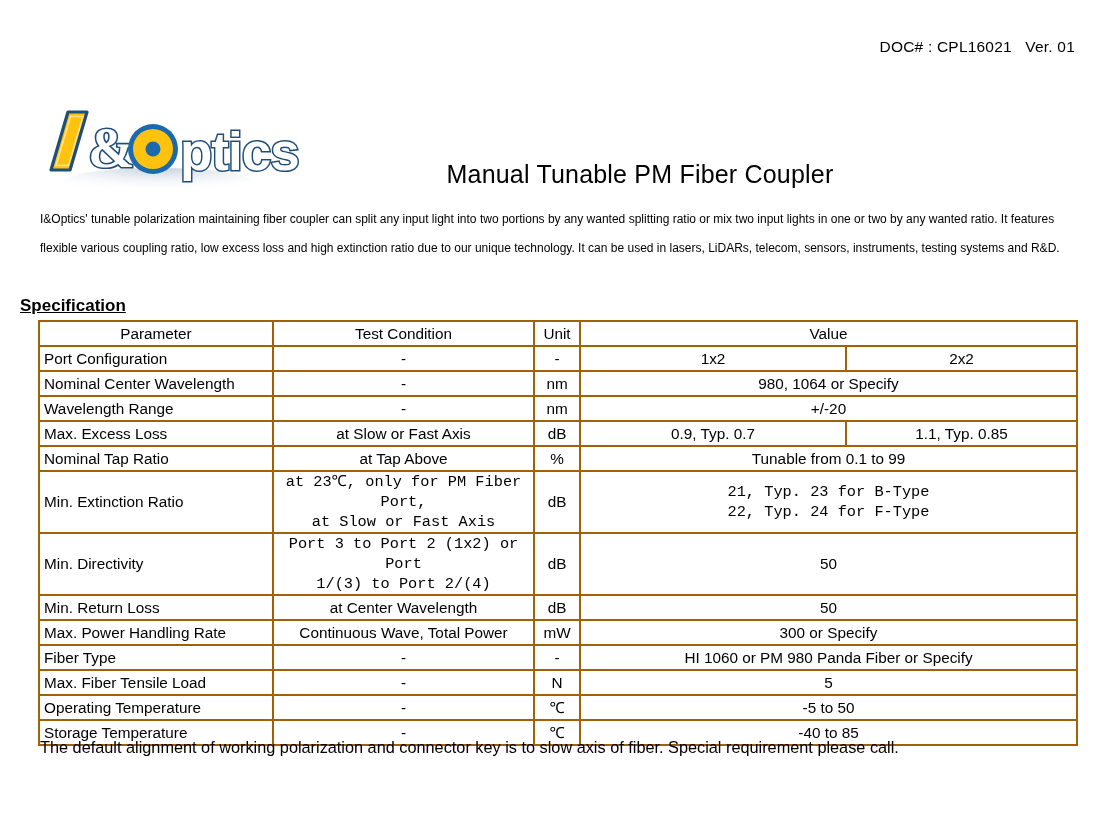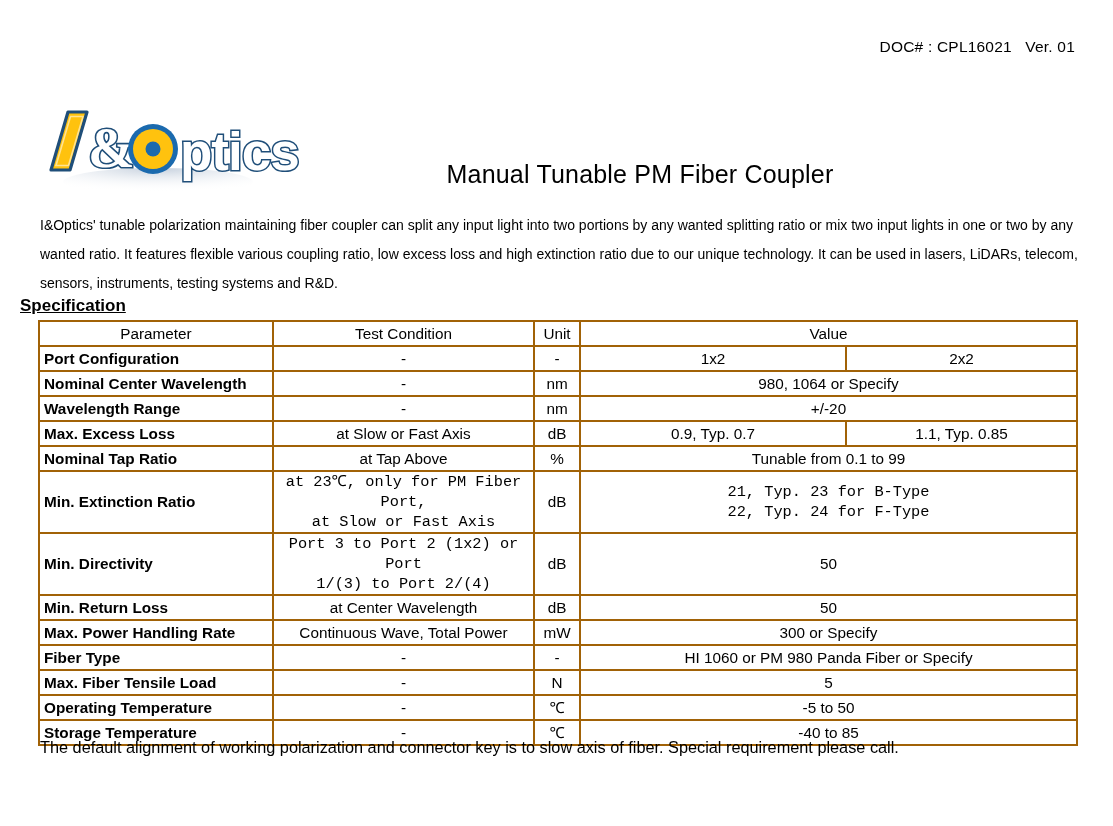--- a/index.html
+++ b/index.html
@@ -44,23 +44,23 @@
     width: 520px;
     text-align: center;
     font-size: 25px;
     letter-spacing: 0.2px;
   }
 
   
   .intro {
     position: absolute;
     left: 40px;
-    top: 211px;
+    top: 205px;
     width: 1038px;
-    font-size: 14px;
+    font-size: 12px;
     line-height: 29px;
   }
 
   
   .spec-heading {
     position: absolute;
     left: 20px;
     top: 296px;
     font-size: 17px;
     font-weight: bold;
@@ -81,21 +81,20 @@
     border: 2px solid #a16207;
     padding: 0 4px;
     text-align: center;
     vertical-align: middle;
     line-height: 20px;
     height: 25px;
     box-sizing: border-box;
   }
   table.spec td.param {
     text-align: left;
-    font-weight: bold;
   }
   table.spec tr.tall td { height: 48px; }
   .sub { display: block; font-family: Liberation Mono, monospace; }
 
   
   col.c-param { width: 234px; }
   col.c-cond  { width: 261px; }
   col.c-unit  { width: 46px; }
   col.c-val1  { width: 266px; }
   col.c-val2  { width: 231px; }

